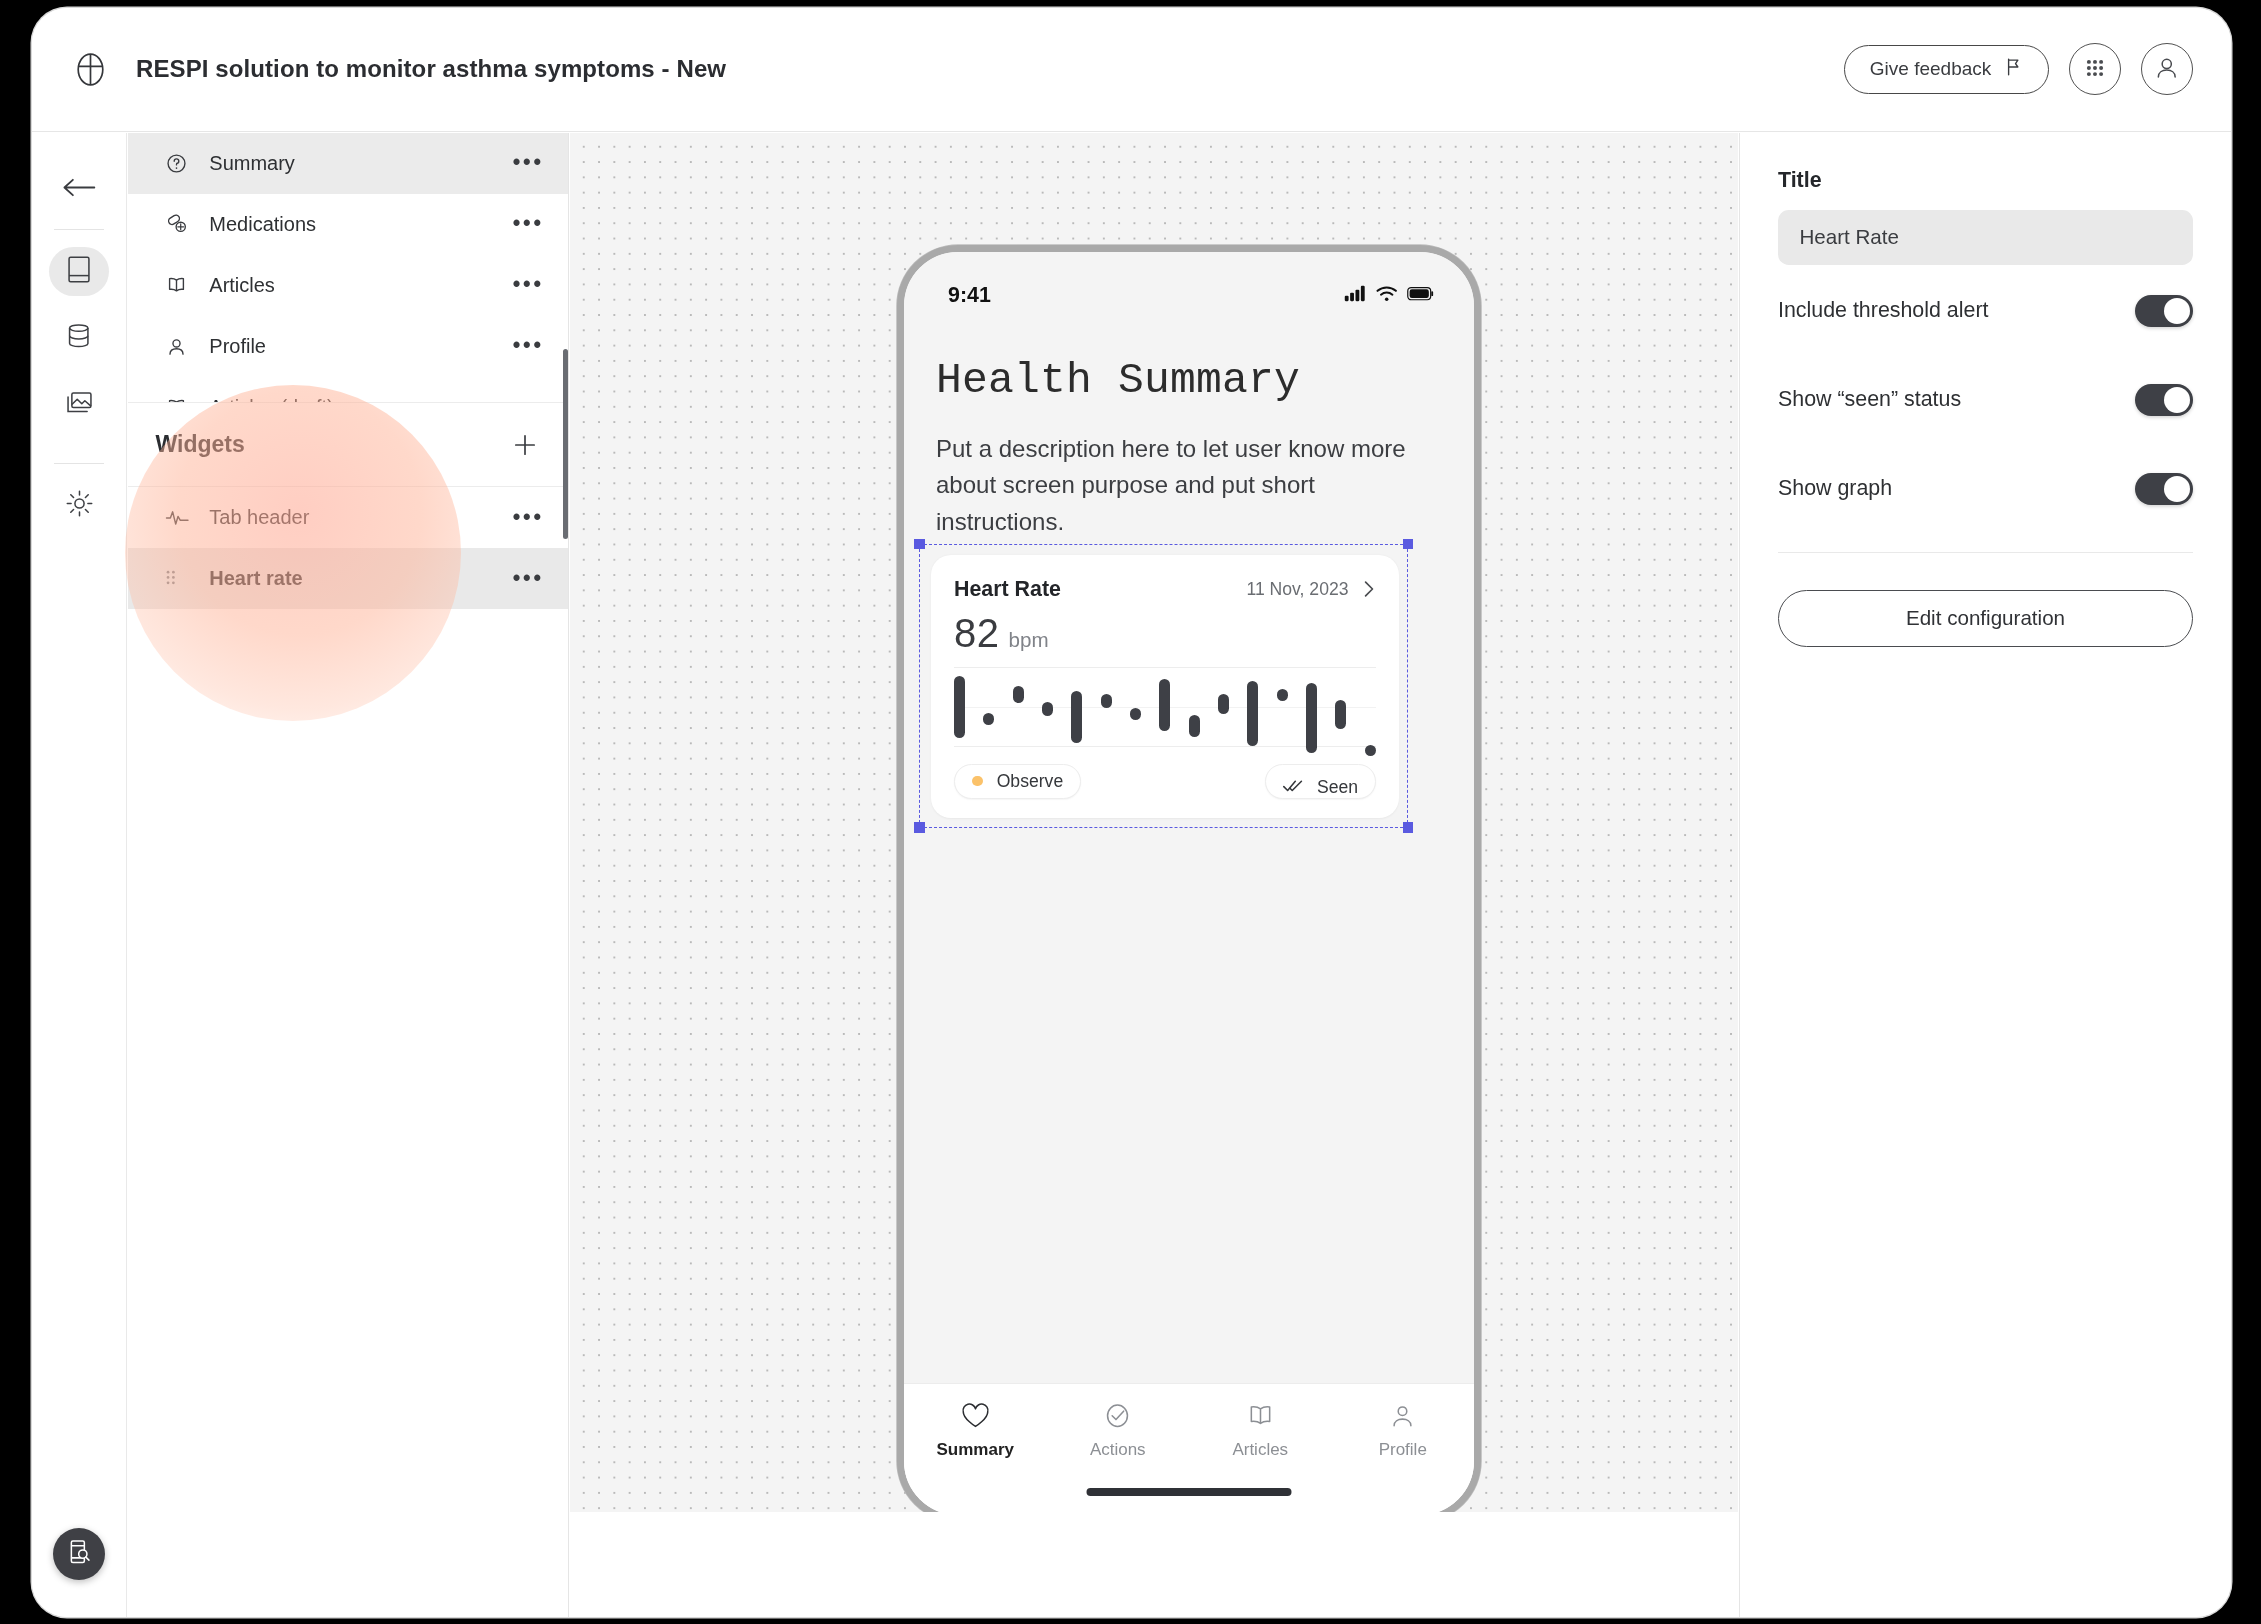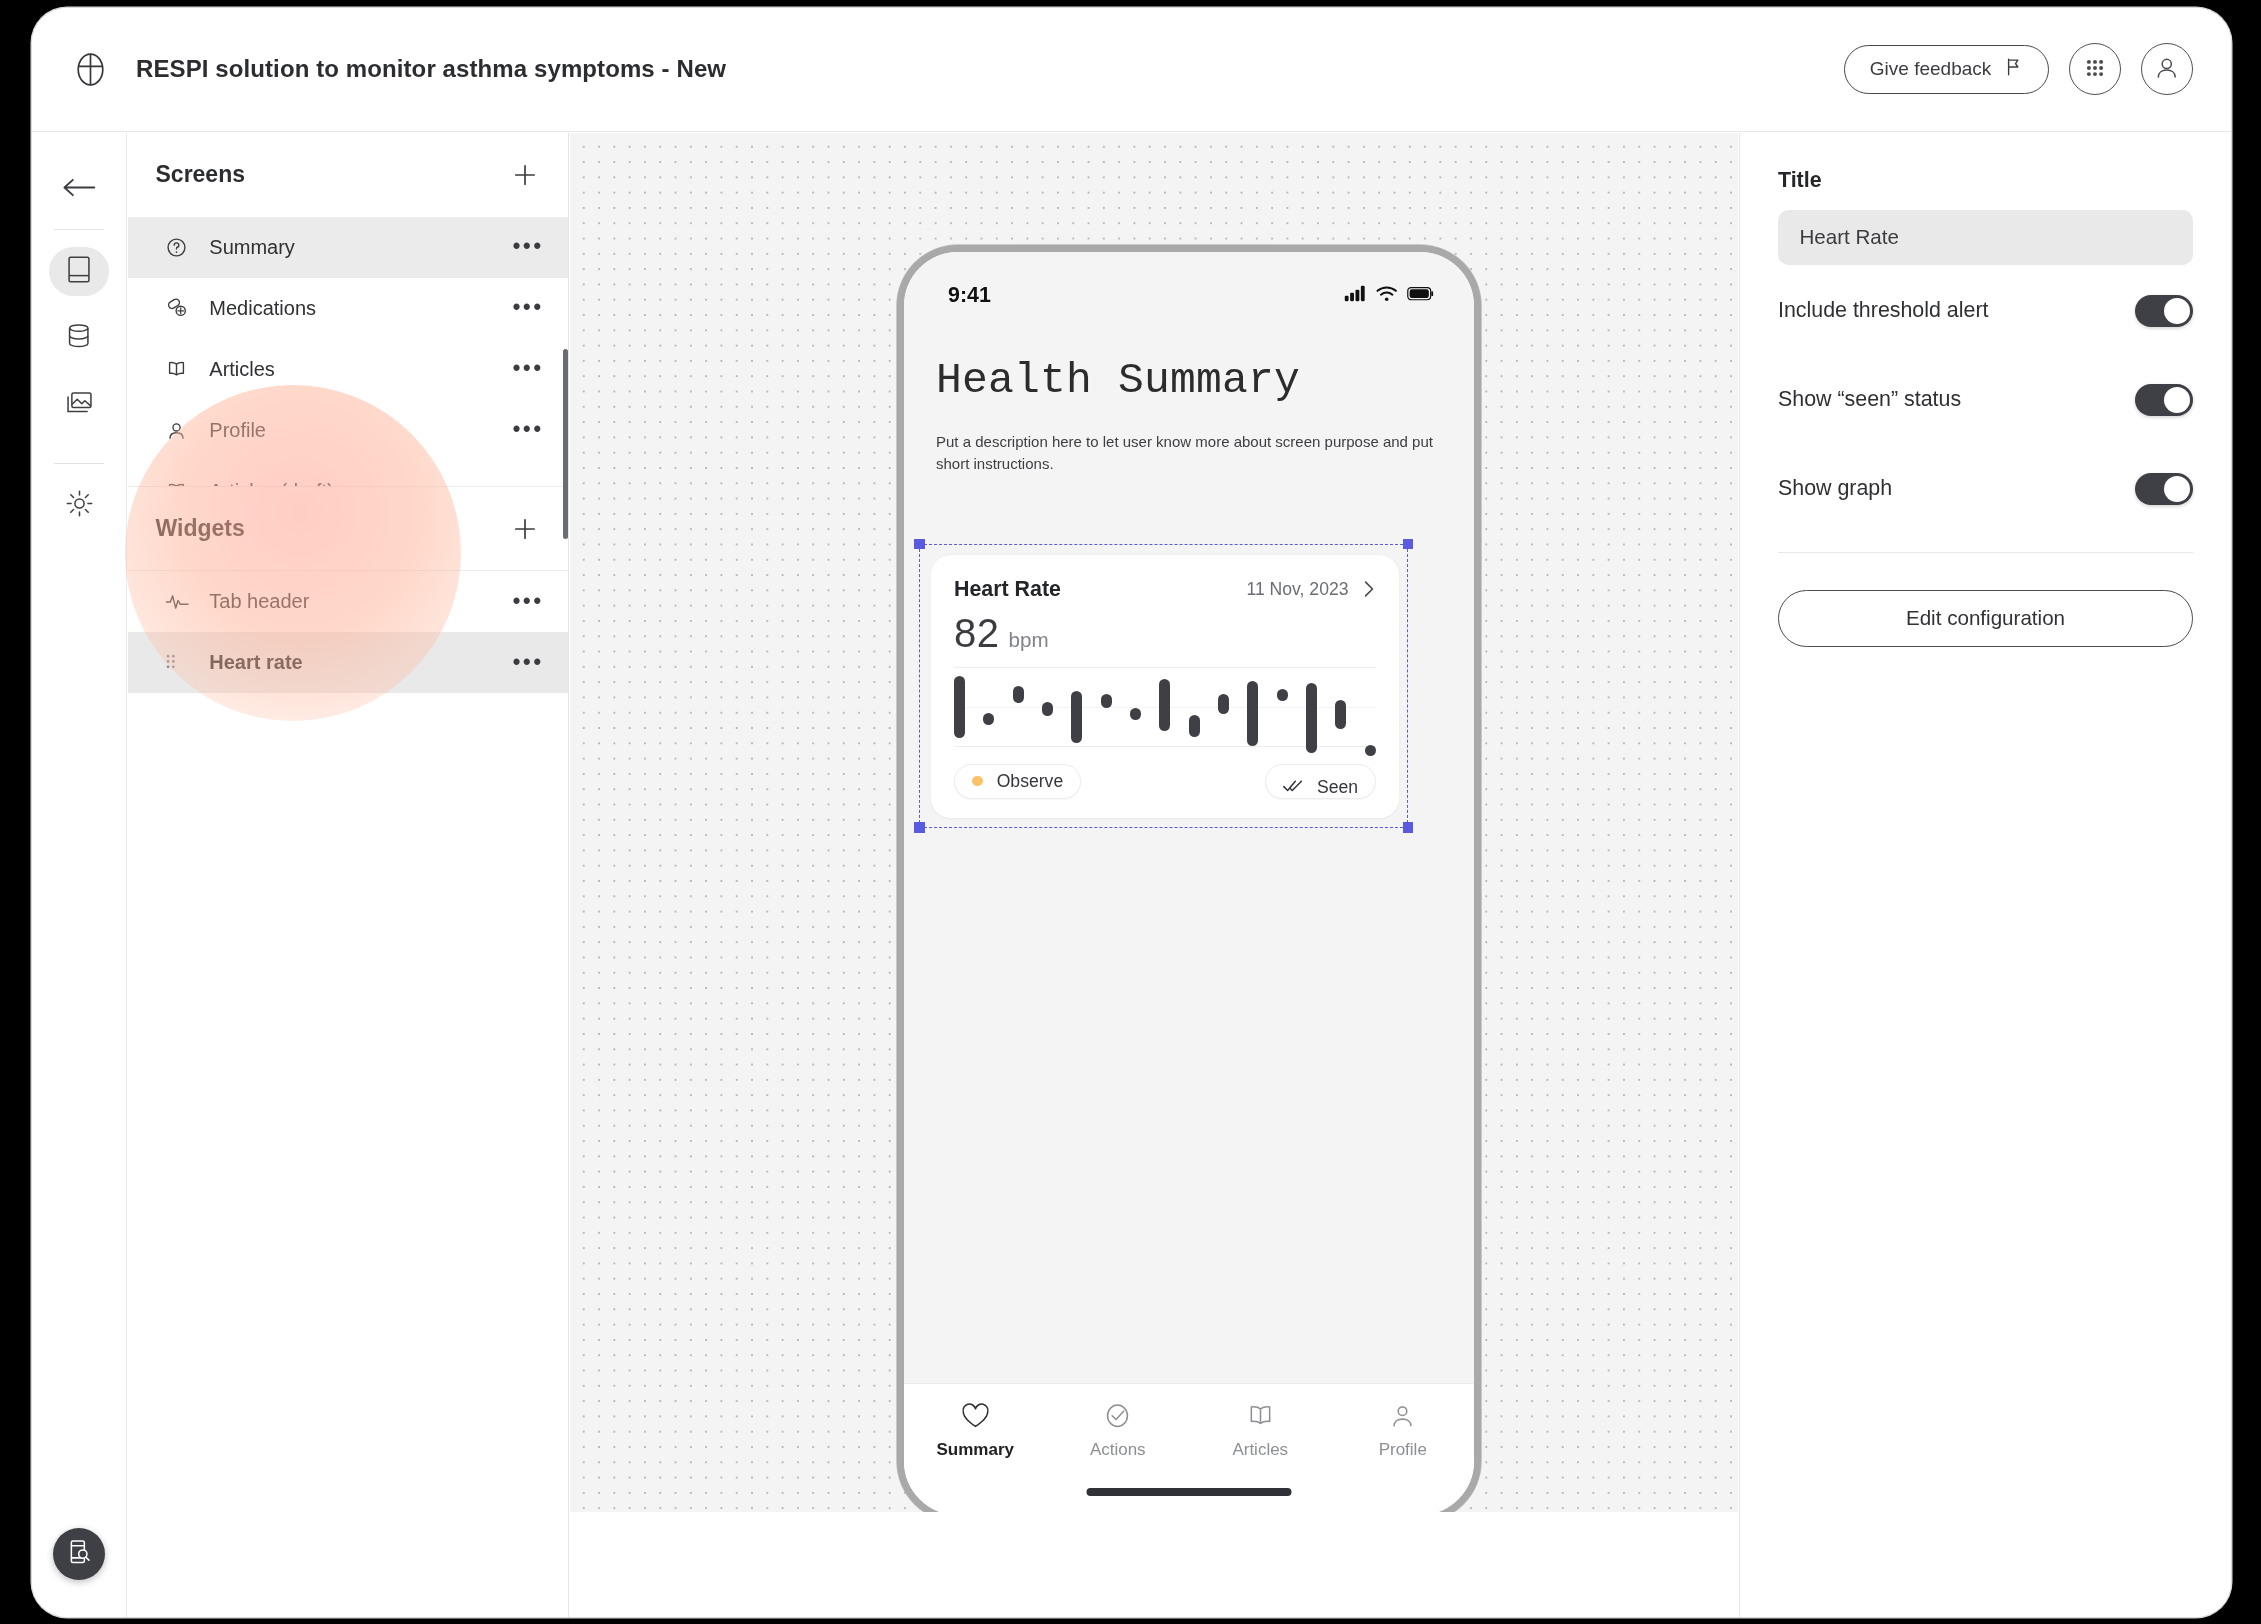--- a/index.html
+++ b/index.html
@@ -168,21 +168,21 @@
   #status-time { font-size: 21.4px; font-weight: 700; color: #111; }
   #status-icons { margin-left: auto; display: flex; align-items: center; gap: 9.2px; }
 
   #phone-body { flex: 1; padding: 0 32px; position: relative; }
   #screen-title {
     font-family: Liberation Mono, monospace;
     font-size: 43px; color: #2c2c2c; font-weight: 400;
     margin-top: 34px; letter-spacing: 0.2px;
   }
   #screen-desc {
-    margin-top: 26px; font-size: 15px; line-height: 1.52;
+    margin-top: 26px; font-size: 24px; line-height: 1.52;
     color: #3c3e42; max-width: 505px;
   }
 
   
   #widget-sel {
     position: absolute; left: 15.3px; top: 222px;
     width: 489px; height: 284px;
     border: 1.5px dashed #5a5ae0;
   }
   .sel-handle {
@@ -406,28 +406,20 @@
           <line x1="7" y1="26" x2="24" y2="26" stroke="#fff" stroke-width="2"></line>
           <circle cx="22" cy="21" r="5.4" stroke="#fff" stroke-width="2" fill="#3f4045"></circle>
           <line x1="26" y1="25" x2="30" y2="29" stroke="#fff" stroke-width="2" stroke-linecap="round"></line>
         </svg>
       </span>
     </div>
   </div>
 
   <div id="panel-left">
 
-    <div class="panel-head">
-      <span class="ttl">Screens</span>
-      <span class="plus">
-        <svg width="26" height="26" viewBox="0 0 34 34" fill="none">
-          <path d="M17 5v24M5 17h24" stroke="#3a3c40" stroke-width="2.2" stroke-linecap="round"></path>
-        </svg>
-      </span>
-    </div>
 
     <div id="screens-list">
       <div class="list-row selected">
         <span class="lrow-icon">
           <svg width="23" height="23" viewBox="0 0 30 30" fill="none">
             <circle cx="15" cy="15" r="11" stroke="#3a3c40" stroke-width="1.8"></circle>
             <path d="M12 12a3 3 0 1 1 3.3 3c-.3.6-.3 1-.3 1.8" stroke="#3a3c40" stroke-width="1.8" stroke-linecap="round"></path>
             <circle cx="15" cy="21" r="1.1" fill="#3a3c40"></circle>
           </svg>
         </span>

